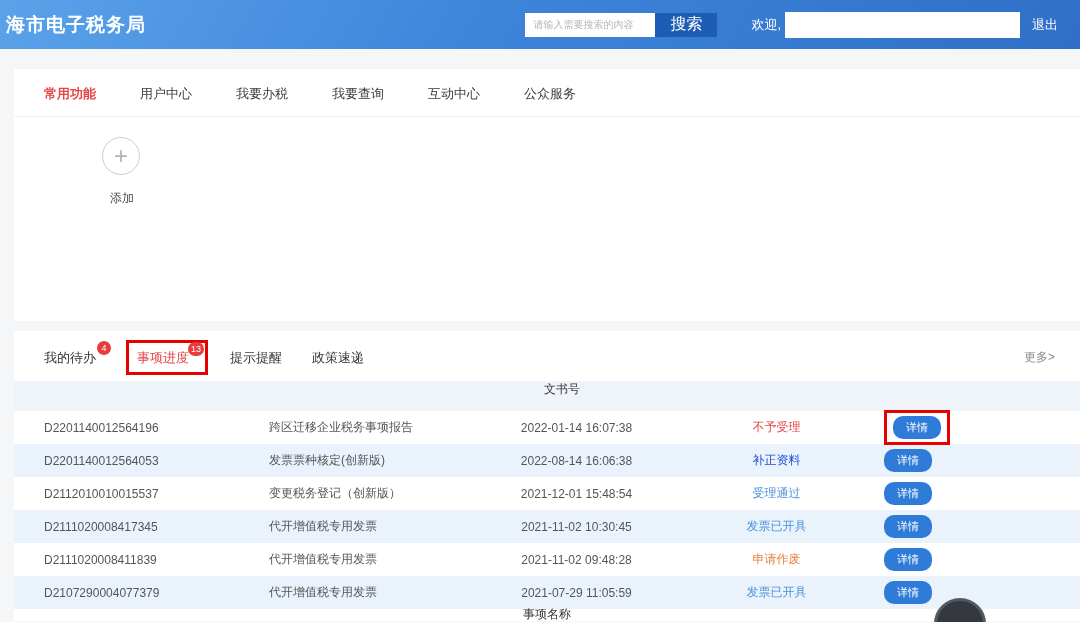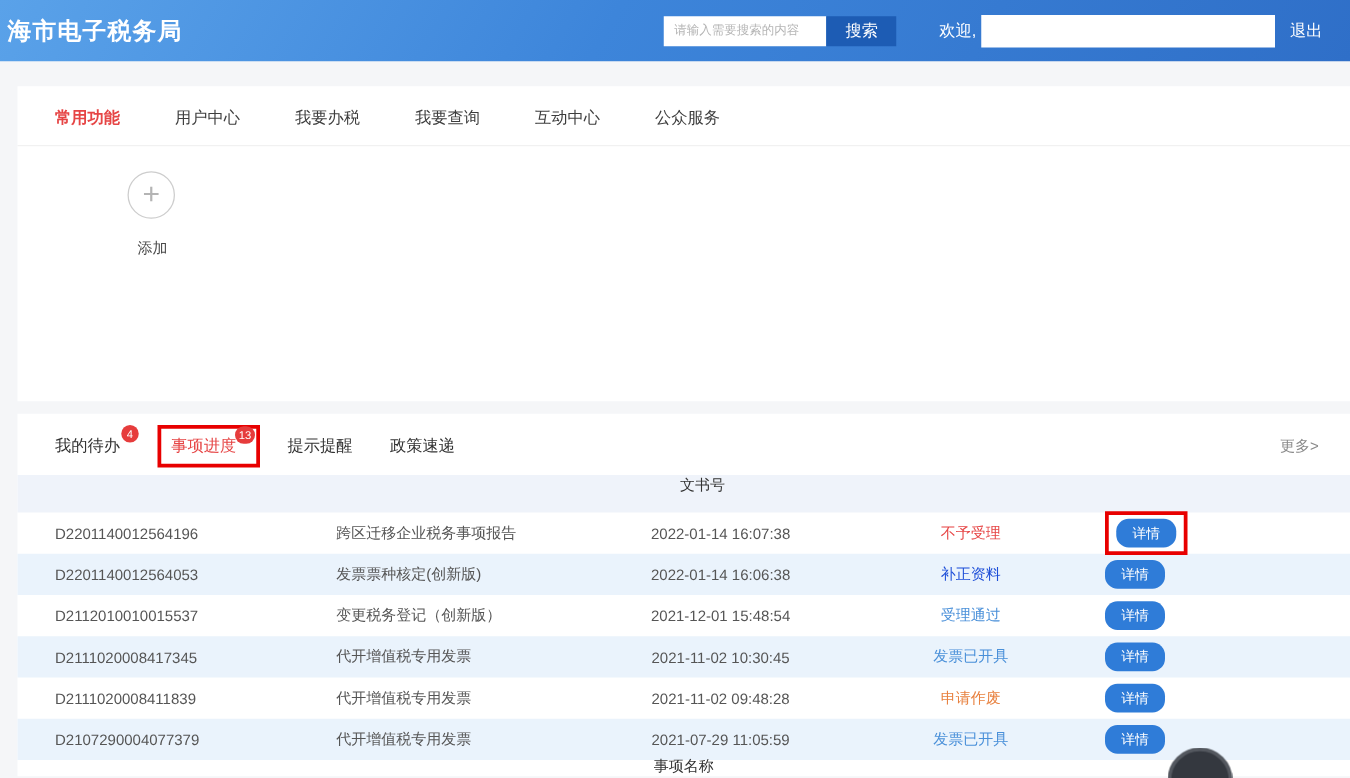--- a/index.html
+++ b/index.html
@@ -8,21 +8,21 @@
 
   
   .header { height:49px; background:linear-gradient(120deg,#5aa2e9 0%,#3d85da 45%,#2f6fc8 100%);
     display:flex; align-items:center; padding:0 22px 0 6px; color:#fff; position:relative; }
   .site-title { font-size:19px; font-weight:bold; letter-spacing:1px; white-space:nowrap; }
   .header-right { margin-left:auto; display:flex; align-items:center; }
   .search-wrap { display:flex; }
   .search-input { width:130px; height:24px; border:none; outline:none; font-size:10px;
     padding:0 8px; color:#333; background:#fff; }
   .search-input::placeholder { color:#b5b5b5; }
-  .search-btn { height:24px; background:#1d5cb4; color:#fff; border:none; font-size:13px;
+  .search-btn { height:24px; background:#1d5cb4; color:#fff; border:none; font-size:16px;
     padding:0 15px; cursor:pointer; }
   .welcome { font-size:13px; margin-left:34px; white-space:nowrap; }
   .user-box { width:235px; height:26px; background:#fff; border:none; margin-left:4px; }
   .logout { font-size:13px; color:#fff; margin-left:12px; cursor:pointer; white-space:nowrap; }
 
   
   .card { background:#fff; margin-left:14px; }
   .card1 { margin-top:20px; height:252px; }
   .card2 { margin-top:10px; height:290px; }
 
@@ -136,21 +136,21 @@
       <div class="col-action">
         <span class="btn-annotation">
           <button class="detail-btn">详情</button>
         </span>
       </div>
     </div>
 
     <div class="trow">
       <div class="col-doc">D2201140012564053</div>
       <div class="col-name">发票票种核定(创新版)</div>
-      <div class="col-date">2022-01-14 16:06:38</div>
+      <div class="col-date">2022-08-14 16:06:38</div>
       <div class="col-status" style="color: #1d4ed8;">补正资料</div>
       <div class="col-action">
         <button class="detail-btn">详情</button>
       </div>
     </div>
 
     <div class="trow">
       <div class="col-doc">D2112010010015537</div>
       <div class="col-name">变更税务登记（创新版）</div>
       <div class="col-date">2021-12-01 15:48:54</div>

